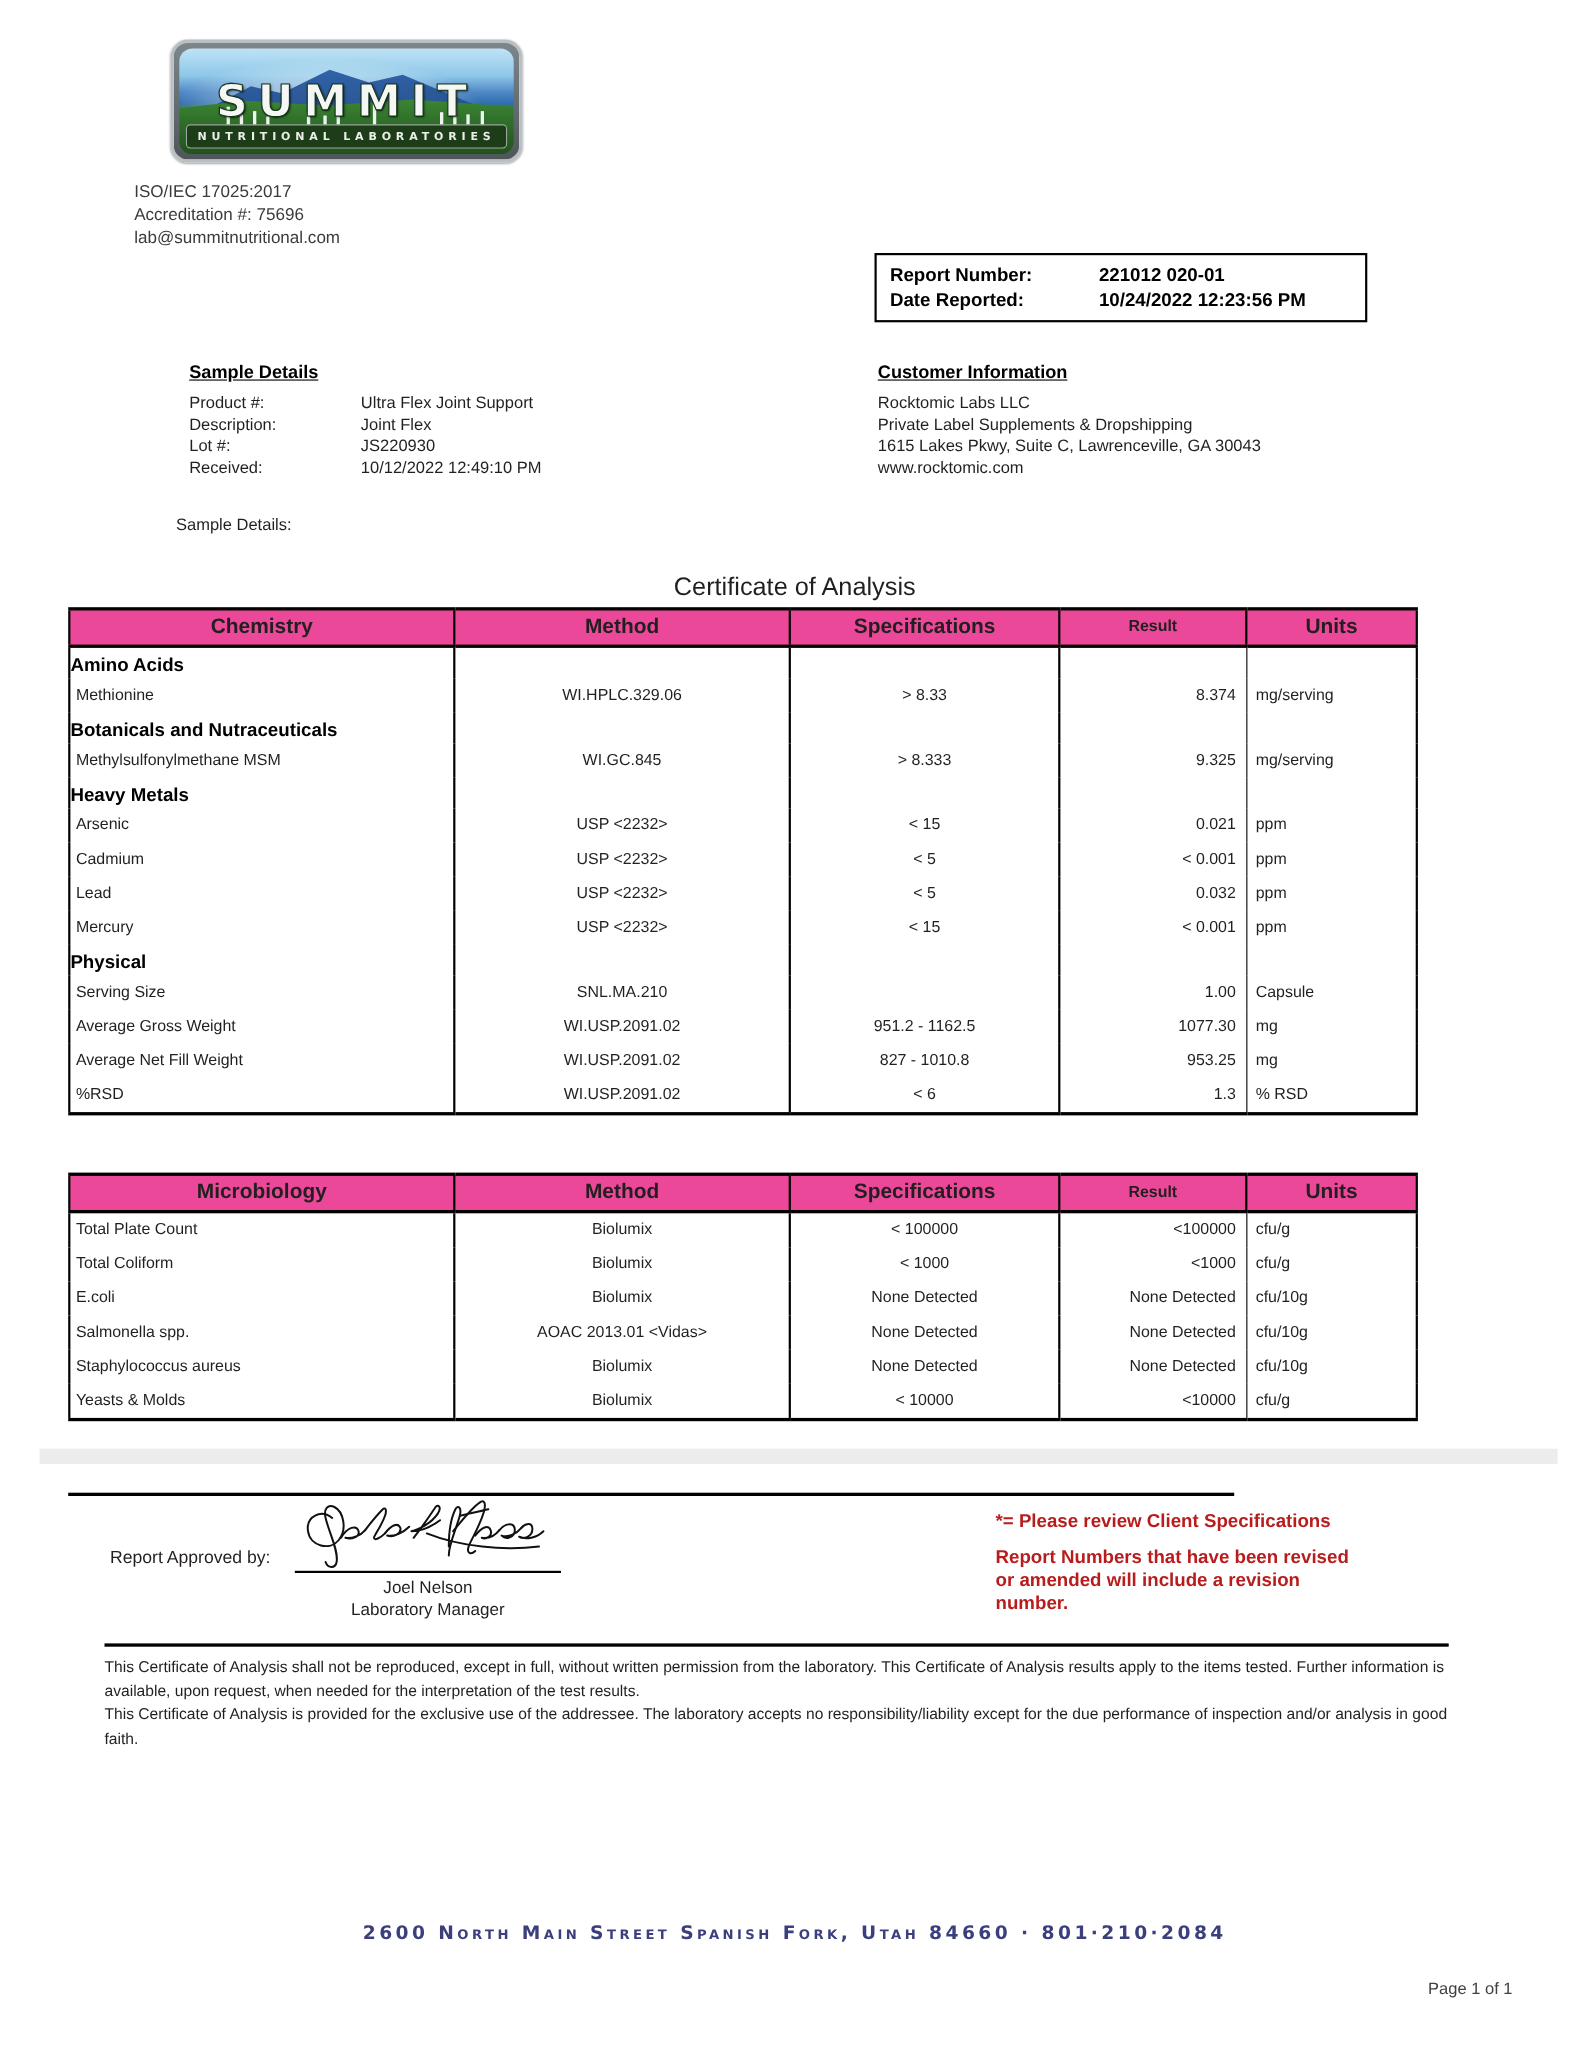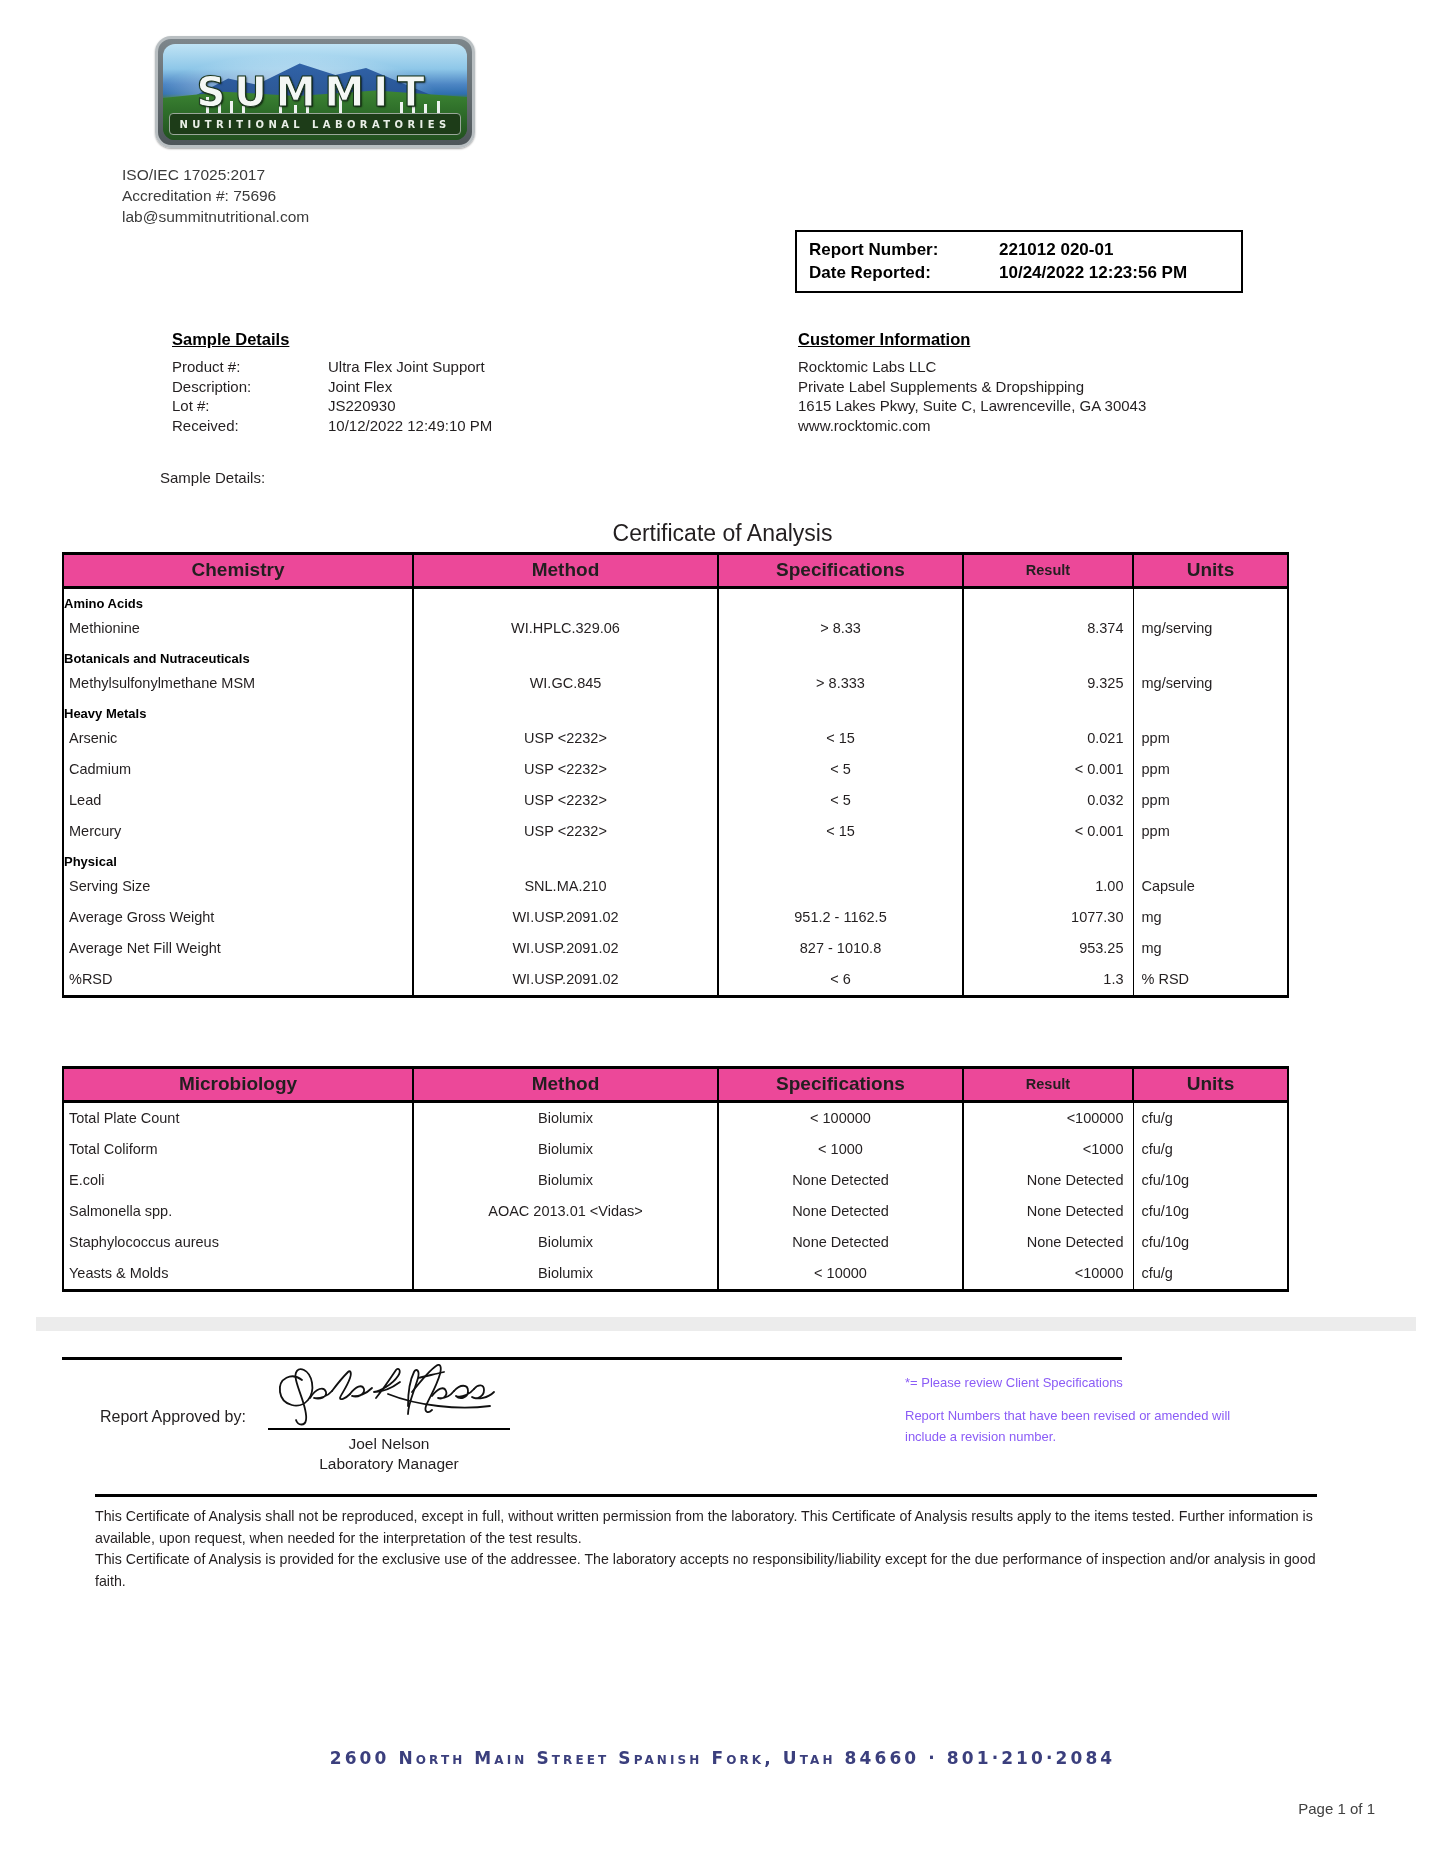--- a/index.html
+++ b/index.html
@@ -183,21 +183,21 @@
     vertical-align: middle;
   }
   .tbl tbody tr.grp td { padding: 6px 0 2px; }
   .tbl tbody tr:last-child td { border-bottom: 3px solid #000; }
 
   .tbl td.name  { text-align: left;  padding-left: 5px; }
   .tbl td.meth  { text-align: center; }
   .tbl td.spec  { text-align: center; }
   .tbl td.res   { text-align: right; padding-right: 9px; }
   .tbl td.unit  { text-align: left;  padding-left: 8px; }
-  .grp-label { font-weight: bold; font-size: 13px; color: #000; }
+  .grp-label { font-weight: bold; font-size: 17px; color: #000; }
 
   
   .tbl td.res  { border-right: 1px solid #000; }
   .tbl td.unit { border-left: 1px solid #000; }
   .tbl thead th.h-res { border-right: 2px solid #000; }
 
   
   .grey-band {
     position: absolute;
     left: 36px;
@@ -245,23 +245,24 @@
     text-align: center;
     font-size: 15.5px;
     line-height: 20px;
   }
 
   .notes-block {
     position: absolute;
     left: 905px;
     top: 1372px;
     width: 330px;
-    font-size: 13px;
+    font-size: 17px;
     line-height: 21px;
-    color: #8b5cf6;
+    color: #b91c1c;
+    font-weight: bold;
   }
   .notes-block .gap { height: 12px; }
 
   .disclaimer-rule {
     position: absolute;
     left: 95px;
     top: 1494px;
     width: 1222px;
     height: 3px;
     background: #000;

